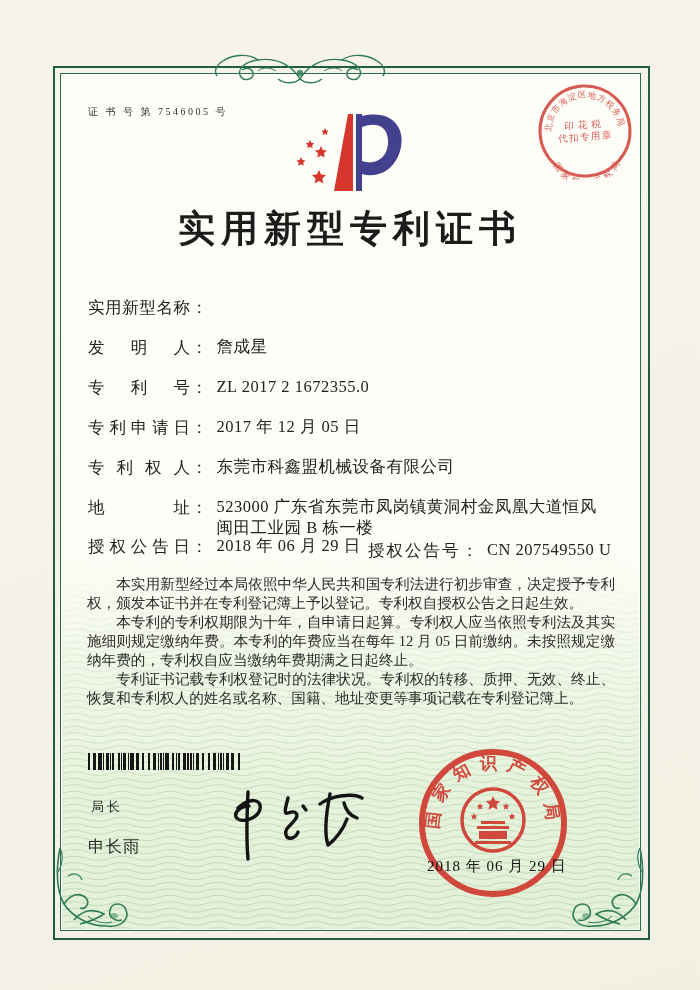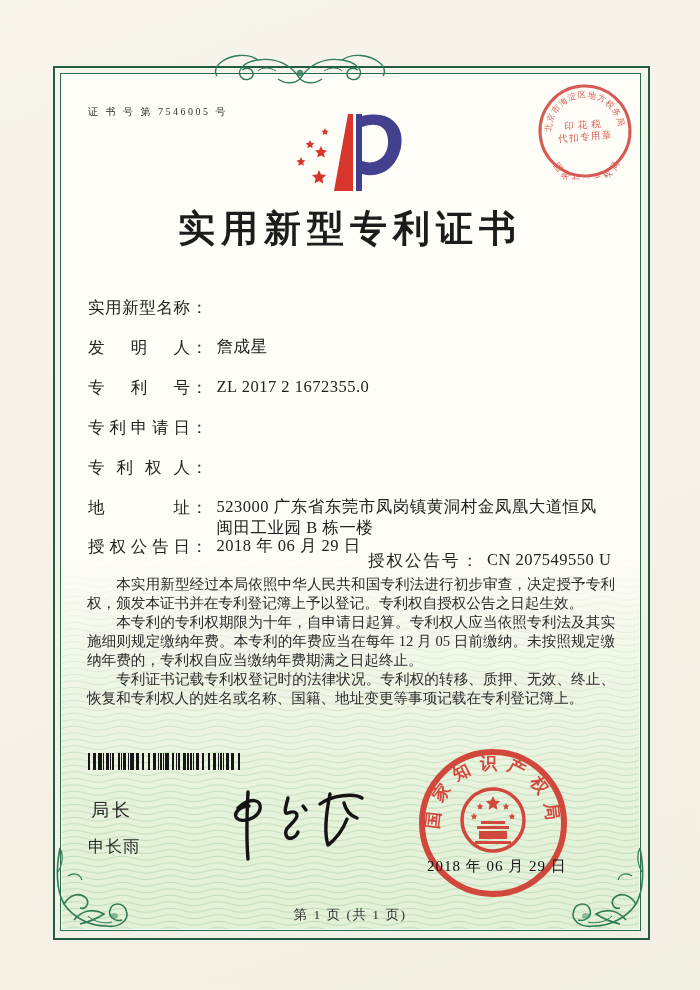--- a/index.html
+++ b/index.html
@@ -14,32 +14,32 @@
   .frame-inner{position:absolute;left:60px;top:73px;width:579px;height:856px;border:1px solid #2a6b50;background:#fefdf7;z-index:0;}
   .guilloche{position:absolute;left:62px;top:75px;z-index:1;}
   .content-layer{position:absolute;inset:0;z-index:2;}
   .cert-no{position:absolute;left:88px;top:105px;font-size:10px;letter-spacing:2.5px;color:#2f2f2f;}
   .logo{position:absolute;left:290px;top:108px;}
   .title{position:absolute;left:0;right:0;top:204px;text-align:center;font-size:37px;font-weight:bold;letter-spacing:6px;color:#1c1c1c;}
   .field-row{position:absolute;left:88px;width:525px;display:flex;align-items:flex-start;font-size:16.5px;color:#222;font-family:Liberation Serif, serif;}
   .field-label{display:inline-block;width:102px;min-width:102px;text-align:justify;text-align-last:justify;}
   .field-colon{margin:0 9px 0 1px;}
   .field-value{flex:1;letter-spacing:0.5px;line-height:1.25;}
-  .pair2{position:absolute;left:280px;top:14px;display:flex;}
+  .pair2{position:absolute;left:280px;top:4px;display:flex;}
   .pair2 .field-label{width:auto;min-width:0;letter-spacing:2px;text-align-last:auto;}
   .body-text{position:absolute;left:87px;top:575px;width:528px;font-size:14.6px;line-height:19px;text-align:justify;color:#2b2b2b;}
   .body-text p{margin:0;text-indent:2em;}
   .barcode{
     position:absolute;left:88px;top:753px;width:152px;height:17px;z-index:2;
     background-image:
       repeating-linear-gradient(90deg,#161616 0 2px,transparent 2px 6px),
       repeating-linear-gradient(90deg,#161616 0 1px,transparent 1px 5px),
       repeating-linear-gradient(90deg,#161616 0 1px,transparent 1px 11px);
   }
-  .signer-title{position:absolute;left:91px;top:798px;font-size:18px;letter-spacing:3px;}
+  .signer-title{position:absolute;left:91px;top:798px;font-size:13px;letter-spacing:3px;}
   .signer-name{position:absolute;left:88px;top:836px;font-size:16.5px;letter-spacing:1px;text-align:right;}
   .signature{position:absolute;left:208px;top:786px;z-index:3;}
   .seal{position:absolute;left:414px;top:744px;z-index:5;opacity:0.92;}
   .seal-date{position:absolute;left:427px;top:857px;font-size:15px;letter-spacing:1px;color:#111;z-index:6;}
   .tax-stamp{position:absolute;left:537px;top:83px;z-index:5;opacity:0.9;transform:rotate(-4deg);}
   .footer{position:absolute;left:0;right:0;top:906px;text-align:center;font-size:13.5px;letter-spacing:1.5px;color:#333;z-index:2;}
   .ornament{position:absolute;z-index:2;}
   .orn-top{left:212px;top:49px;}
   .orn-bl{left:54px;top:846px;}
   .orn-br{left:526px;top:846px;}
@@ -139,24 +139,26 @@
       <span class="field-value">詹成星</span>
     </div>
     <div class="field-row" style="top:377px">
       <span class="field-label">专利号</span>
         <span class="field-colon">：</span>
       <span class="field-value">ZL 2017 2 1672355.0</span>
     </div>
     <div class="field-row" style="top:417px">
       <span class="field-label">专利申请日</span>
         <span class="field-colon">：</span>
+      <span class="field-value">2017 年 12 月 05 日</span>
     </div>
     <div class="field-row" style="top:457px">
       <span class="field-label">专利权人</span>
         <span class="field-colon">：</span>
+      <span class="field-value">东莞市科鑫盟机械设备有限公司</span>
     </div>
     <div class="field-row" style="top:497px">
       <span class="field-label">地址</span>
         <span class="field-colon">：</span>
       <span class="field-value" style="max-width:432px">523000 广东省东莞市凤岗镇黄洞村金凤凰大道恒风闽田工业园 B 栋一楼</span>
     </div>
     <div class="field-row" style="top:536px">
       <span class="field-label">授权公告日</span>
         <span class="field-colon">：</span>
       <span class="field-value">2018 年 06 月 29 日</span>
@@ -183,21 +185,20 @@
         <path d="M30,22 C42,11 54,13 52,23 C50,33 32,38 28,31 C26,26 33,20 41,20"></path>
         <path d="M40,6 C39,26 38,50 40,73"></path>
         <path d="M80,12 C78,20 75,29 80,27 C88,24 92,28 86,35 C82,40 76,43 78,49 C80,55 88,52 90,46"></path>
         <path d="M95,20 l3,4"></path>
         <path d="M112,18 C124,9 146,7 154,12"></path>
         <path d="M122,8 C118,28 116,47 120,59 C127,54 135,44 139,33"></path>
         <path d="M136,17 C138,25 143,30 149,32"></path>
       </g>
     </svg>
 
-    <div class="footer">第 1 页 (共 1 页)</div>
   </div>
 
   <svg class="seal" width="158" height="158" viewBox="0 0 158 158">
     <circle cx="79" cy="79" r="71" fill="none" stroke="#d03a30" stroke-width="6"></circle>
     <defs>
       <path id="sealArc" d="M 30.1,101.8 A 54,54 0 1 1 127.9,101.8" fill="none"></path>
     </defs>
     <text font-size="17" fill="#d03a30" letter-spacing="9" font-weight="bold" font-family="Liberation Serif, serif">
       <textPath href="#sealArc" startOffset="50%" text-anchor="middle">国家知识产权局</textPath>
     </text>

